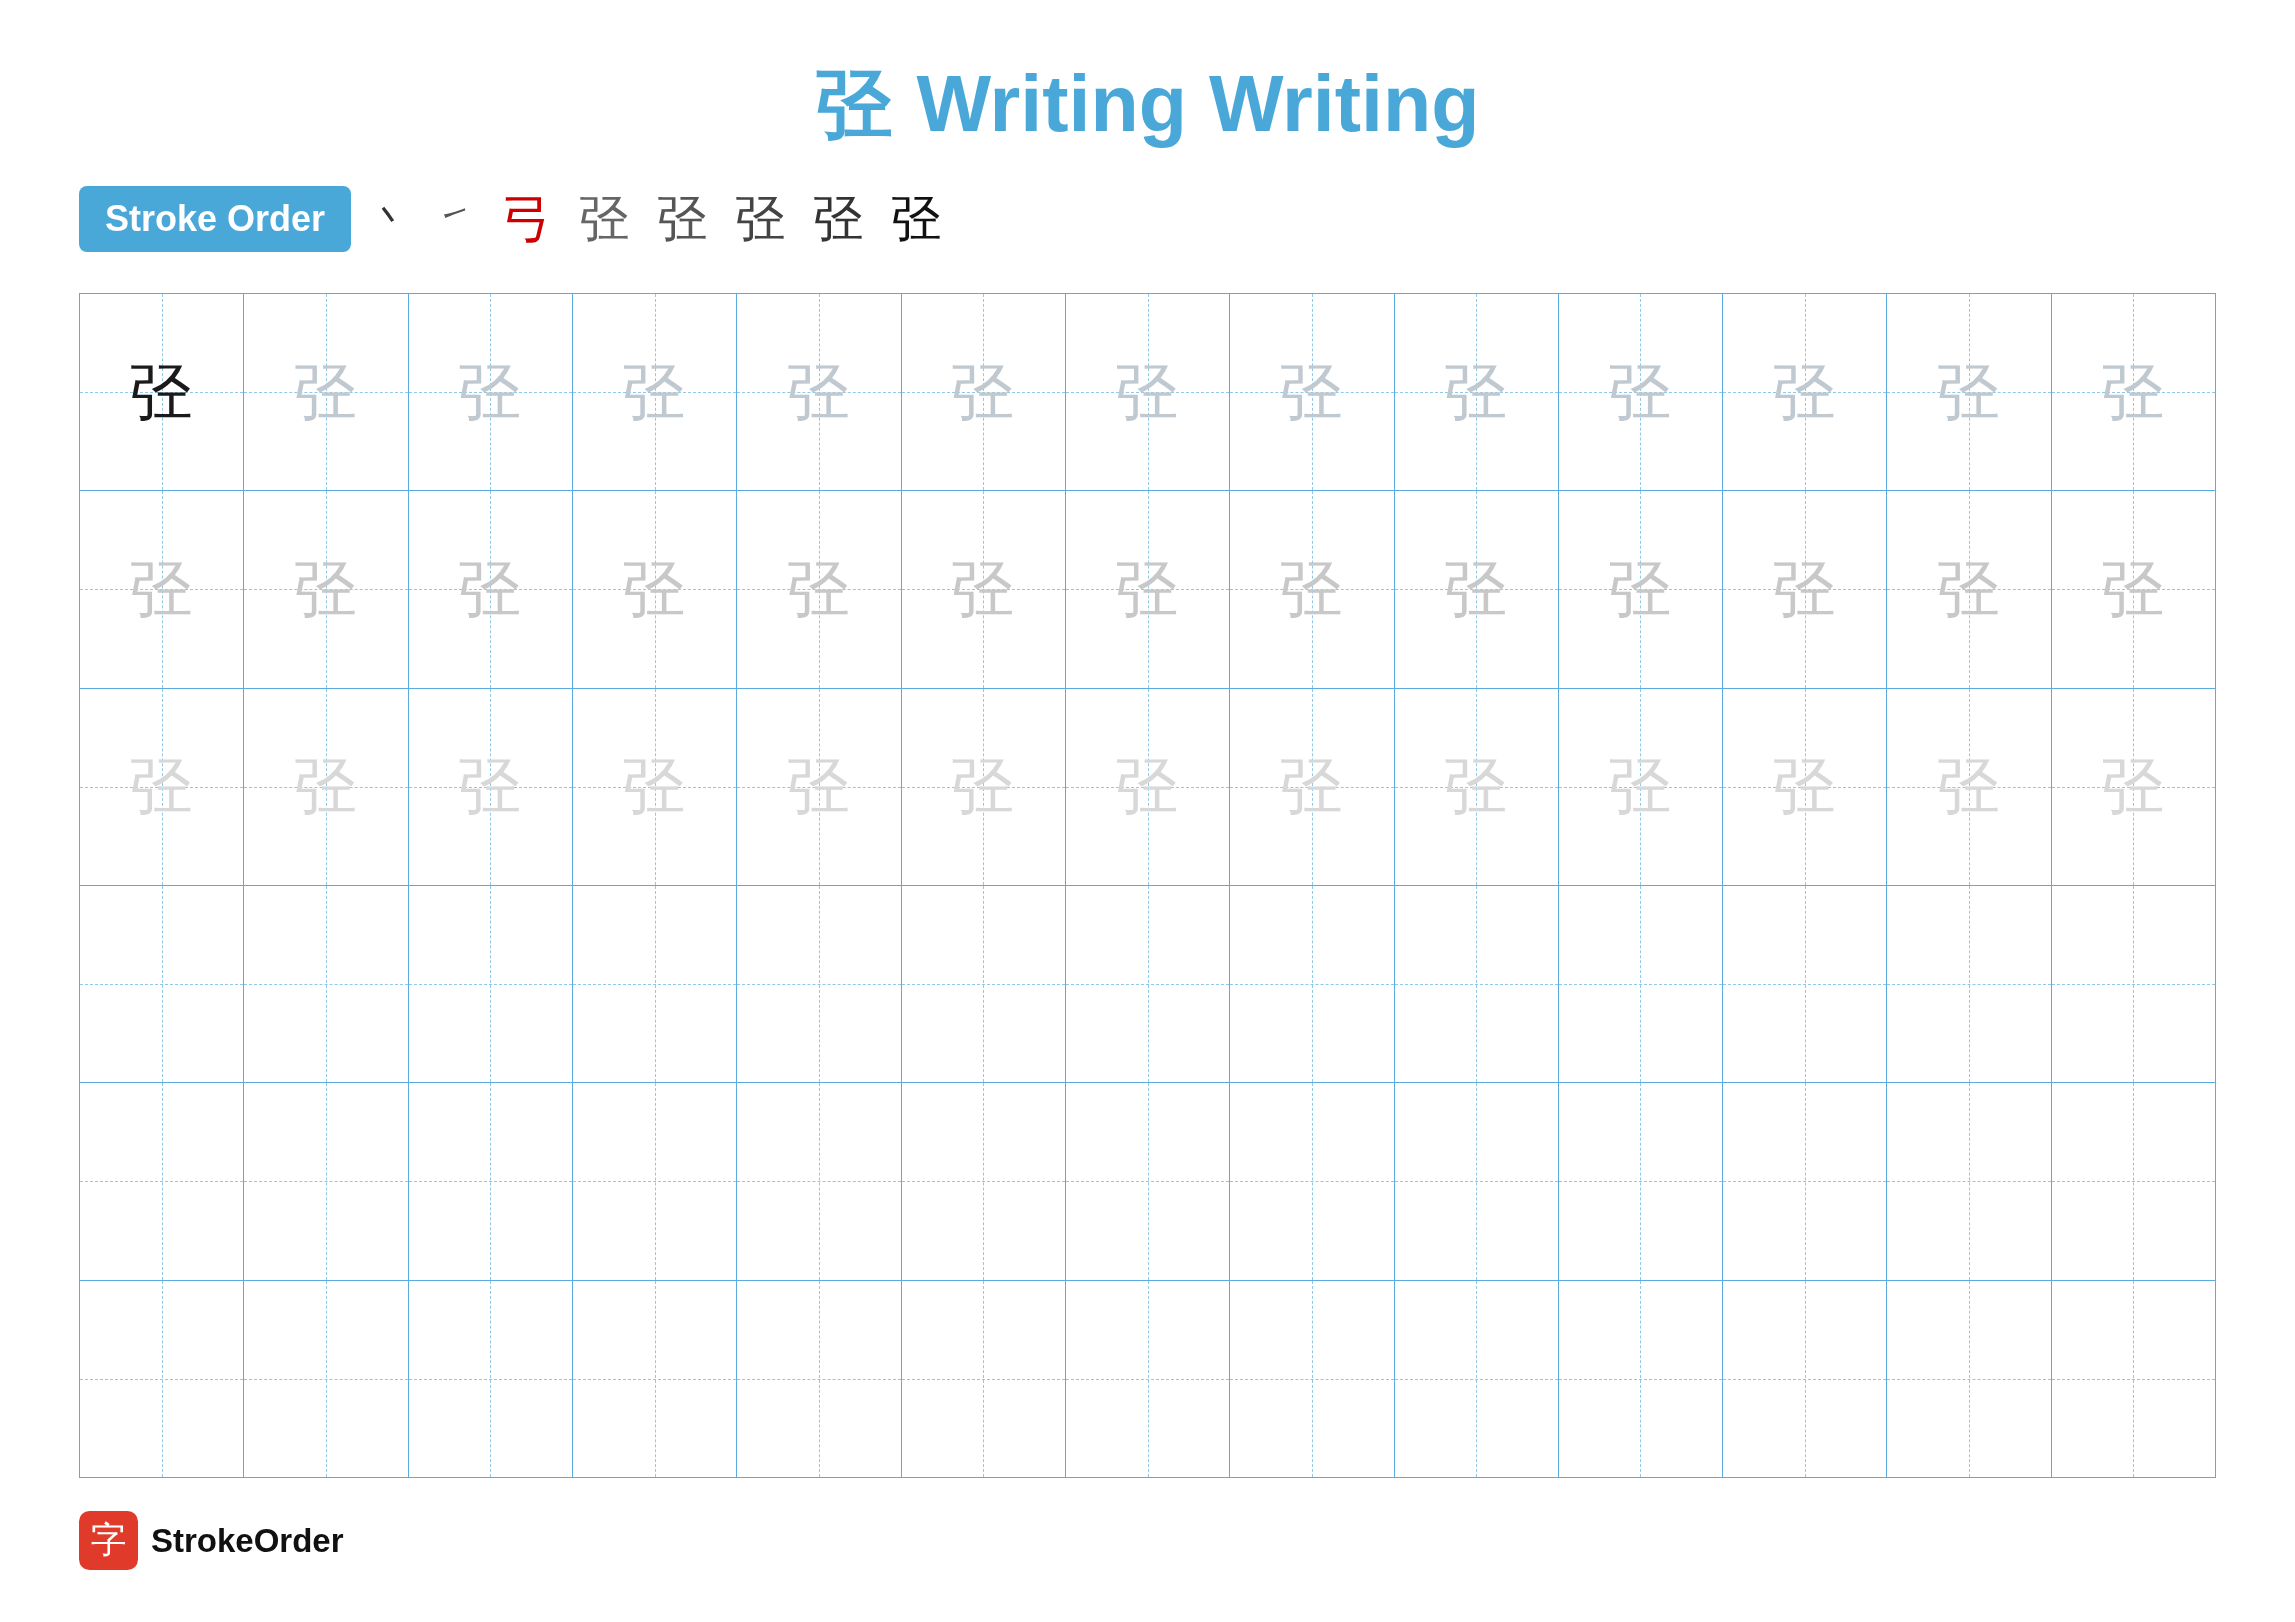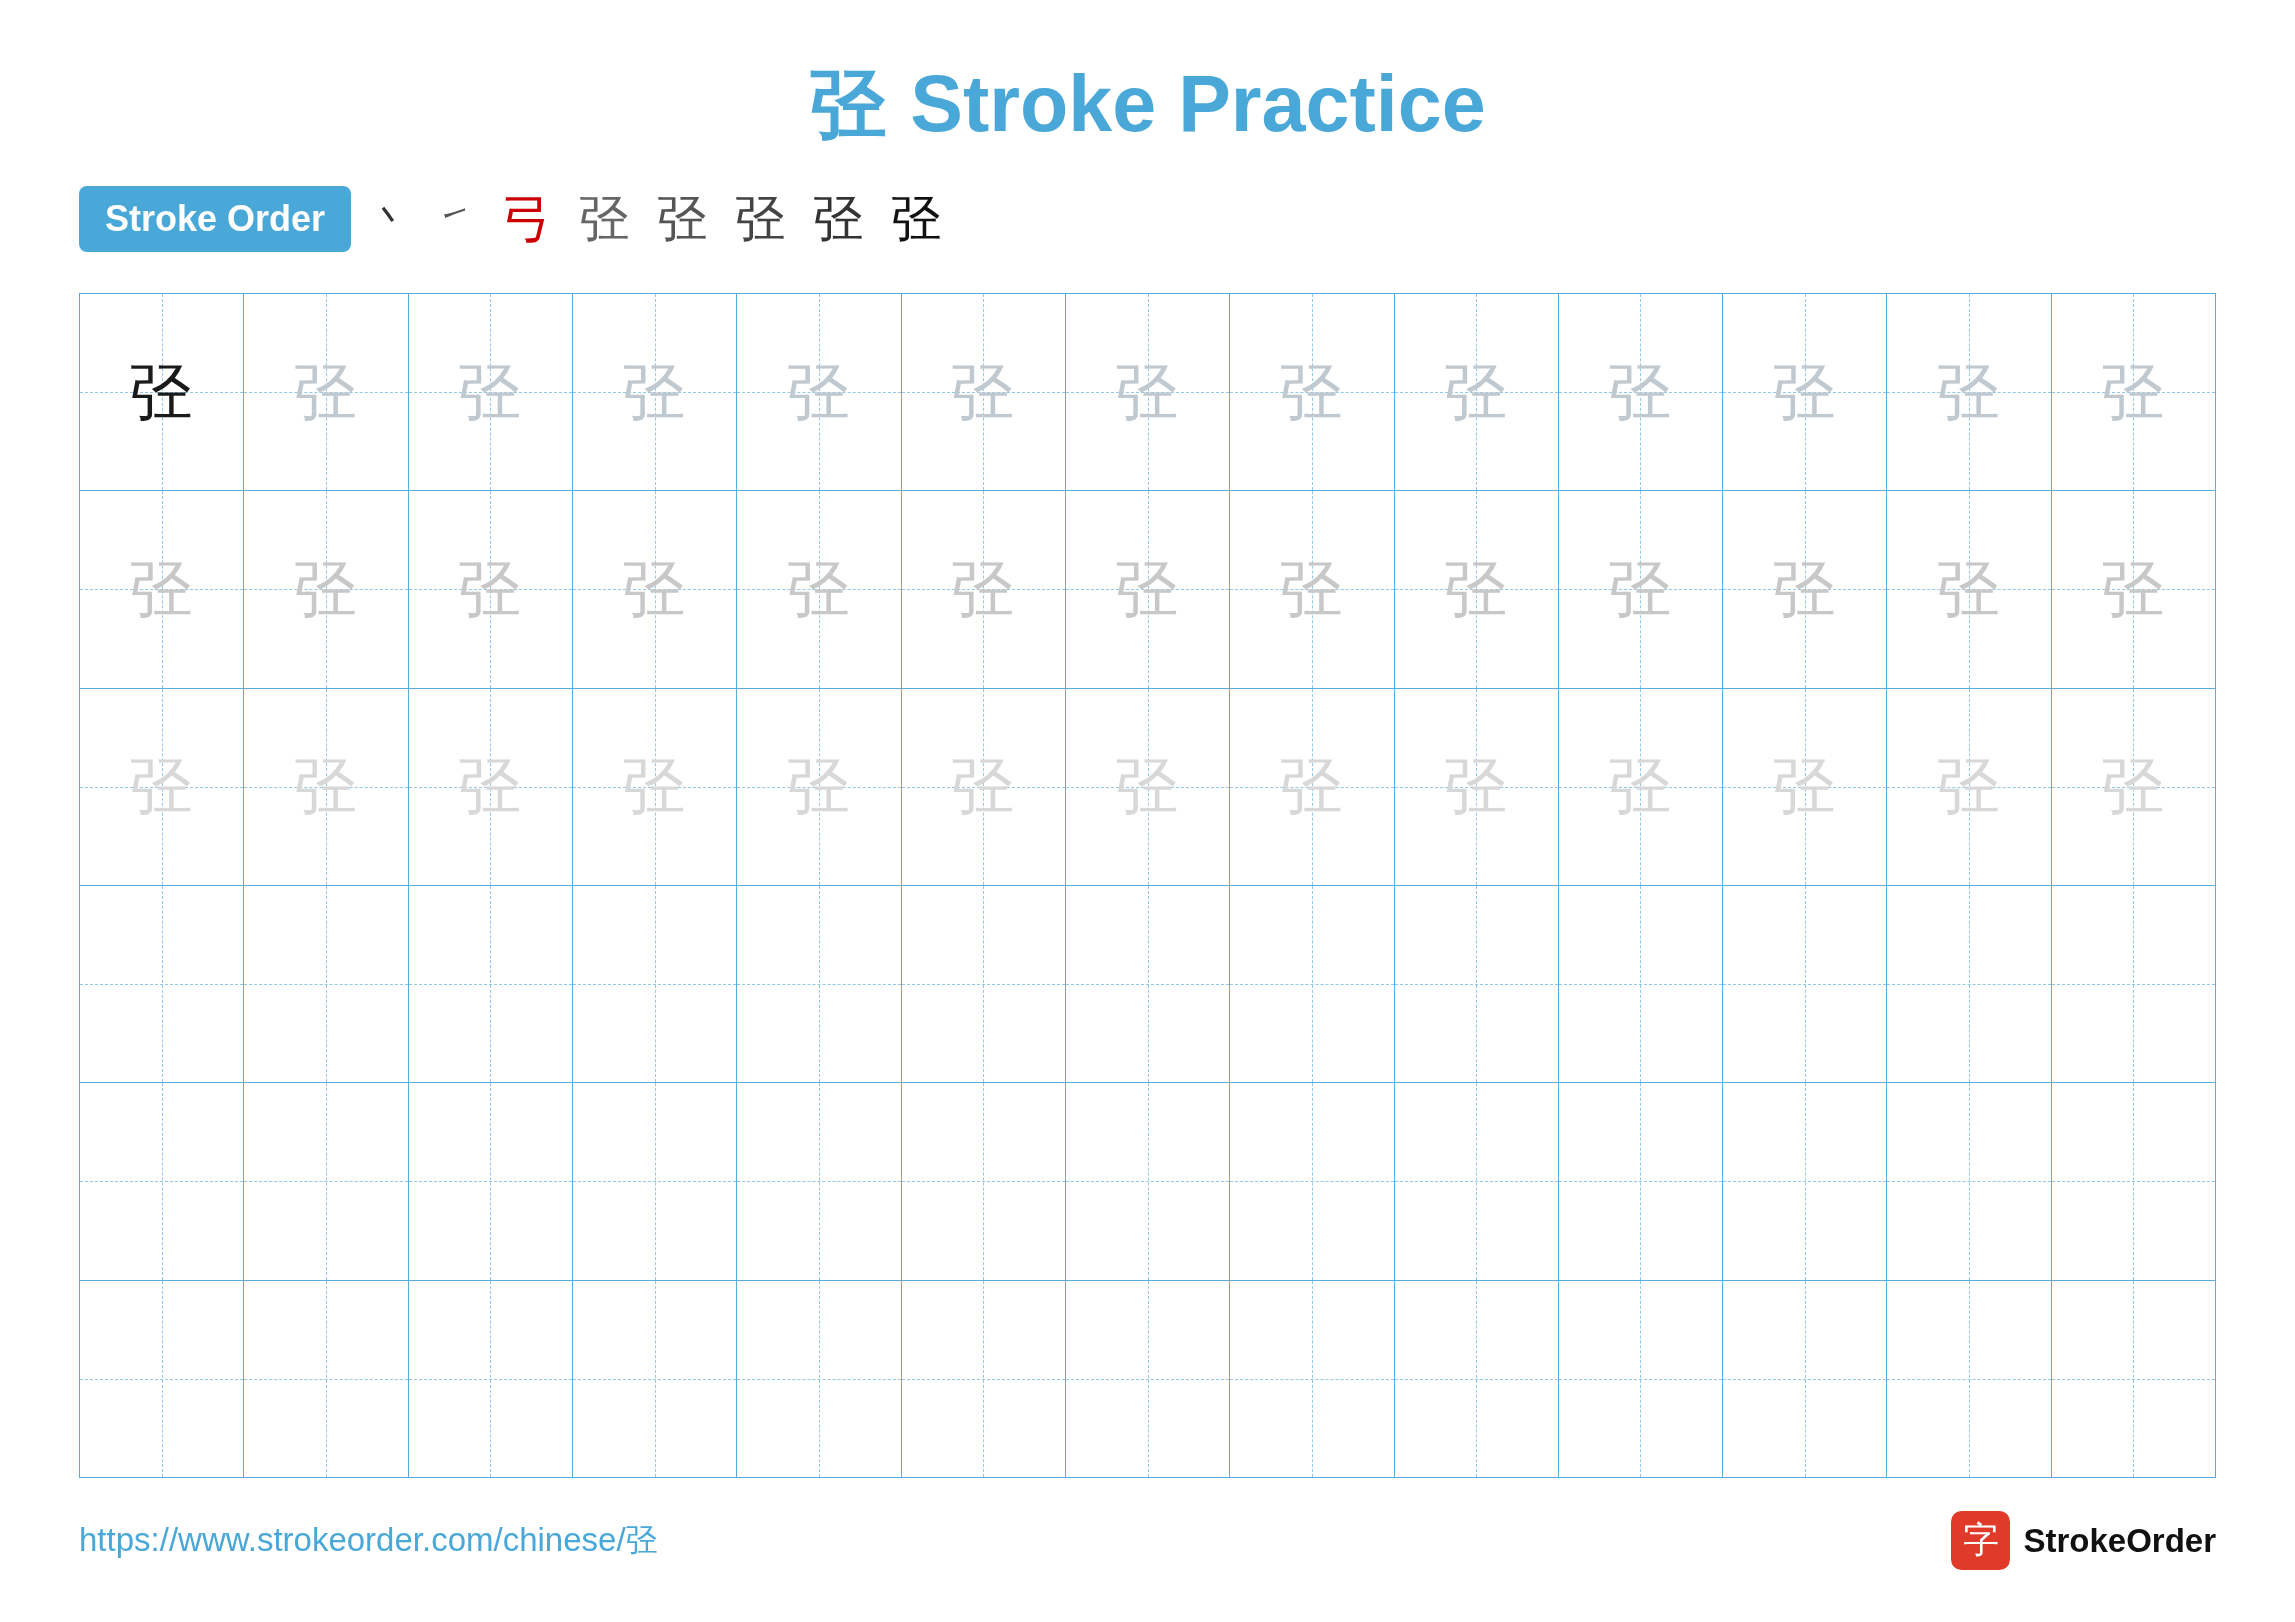--- a/index.html
+++ b/index.html
@@ -195,21 +195,21 @@
       flex: 1;
       height: 100%;
       aspect-ratio: unset;
     }
   </style>
 </head>
 <body>
 
 <div class="page">
 
-  <h1 class="title">弪 Stroke Practice</h1>
+  <h1 class="title">弪 Writing Writing</h1>
 
   <div class="stroke-order-row">
     <div class="stroke-order-badge">Stroke Order</div>
     <div class="stroke-sequence">
 
       <span class="stroke-item" style="font-size:39px; color:#333;">丶</span>
 
       <span class="stroke-item" style="font-size:39px; color:#555;">㇀</span>
 
       <span class="stroke-item red">弓</span>
@@ -394,21 +394,20 @@
       <div class="grid-cell"></div>
       <div class="grid-cell"></div>
       <div class="grid-cell"></div>
       <div class="grid-cell"></div>
       <div class="grid-cell"></div>
     </div>
 
   </div>
 
   <div class="footer">
-    <span class="footer-url">https://www.strokeorder.com/chinese/弪</span>
     <div class="footer-logo">
       <div class="footer-logo-icon">
         <span>字</span>
       </div>
       <span class="footer-logo-text">StrokeOrder</span>
     </div>
   </div>
 
 </div>
 

